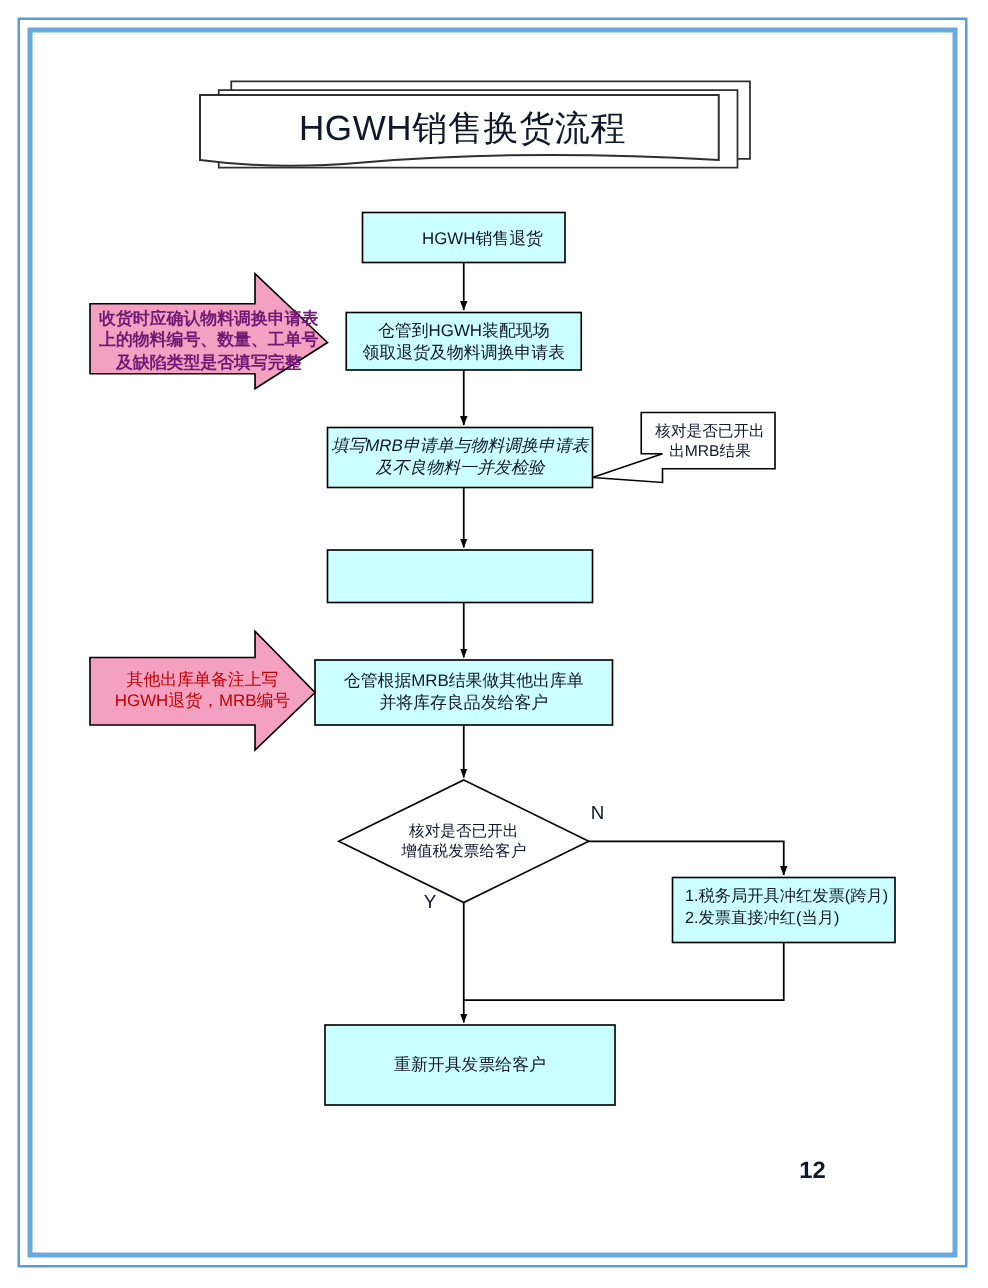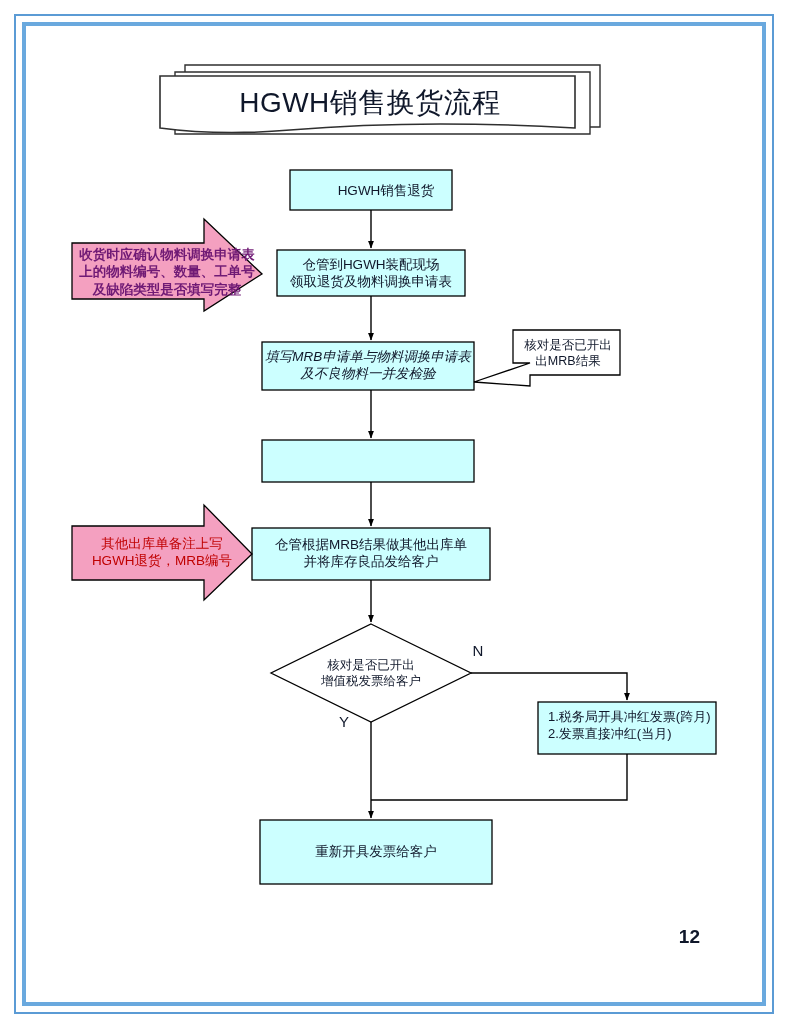--- a/index.html
+++ b/index.html
@@ -81,21 +81,21 @@
   .branch-label {
     font-size: 15px;
   }
   .list-text {
     font-size: 13px;
     text-align: left;
   }
   .page-num {
     font-size: 19px;
     font-weight: bold;
-    text-align: right;
+    text-align: center;
   }
 </style>
 </head>
 <body>
 
 <div id="page">
 
   <div class="frame-outer"></div>
   <div class="frame-inner"></div>
 

